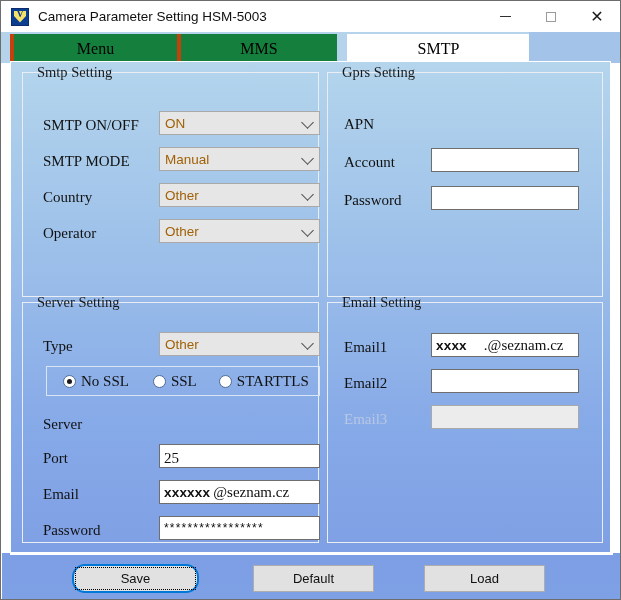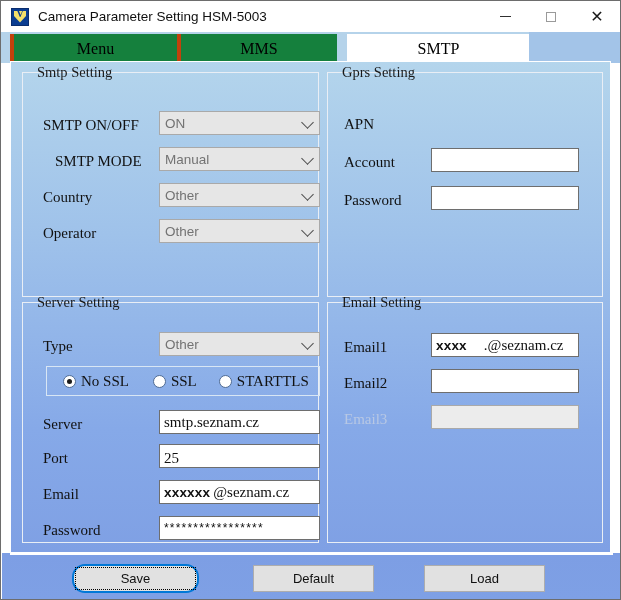--- a/index.html
+++ b/index.html
@@ -183,21 +183,21 @@
   .row-label.disabled { color: #b8c8e4; }
 
   .combo {
     position: absolute;
     box-sizing: border-box;
     height: 24px;
     background: #e6e6e6;
     border: 1px solid #a9a9a9;
     font-family: "Liberation Sans", sans-serif;
     font-size: 13.5px;
-    color: #737373;
+    color: #a16207;
     display: flex; align-items: center;
     padding-left: 5px;
   }
   .combo .chev {
     position: absolute;
     right: 7px; top: 50%;
     width: 8px; height: 8px;
     margin-top: -5px;
     border-left: 1.6px solid #4a4a4a;
     border-bottom: 1.6px solid #4a4a4a;
@@ -334,21 +334,21 @@
 
     <div class="group g1">
       <div class="glabel">Smtp Setting</div>
 
       <div class="row-label" style="left:20px; top:43px;">SMTP ON/OFF</div>
       <div class="combo" style="left:136px; top:38px; width:161px;">
         <span>ON</span>
         <span class="chev"></span>
       </div>
 
-      <div class="row-label" style="left:32px; top:79px;text-align:right;">SMTP MODE</div>
+      <div class="row-label" style="left:20px; top:79px;text-align:right;">SMTP MODE</div>
       <div class="combo" style="left:136px; top:74px; width:161px;">
         <span>Manual</span>
         <span class="chev"></span>
       </div>
 
       <div class="row-label" style="left:20px; top:115px;">Country</div>
       <div class="combo" style="left:136px; top:110px; width:161px;">
         <span>Other</span>
         <span class="chev"></span>
       </div>
@@ -394,23 +394,20 @@
           <span class="dot"></span>
           <span class="rlabel">SSL</span>
         </div>
         <div class="radio" style="margin-left:22px;">
           <span class="dot"></span>
           <span class="rlabel">STARTTLS</span>
         </div>
       </div>
 
       <div class="row-label" style="left:20px; top:112px;">Server</div>
-      <div class="textbox" style="left:136px; top:107px; width:161px;">
-        <span class="serif">smtp.seznam.cz</span>
-      </div>
 
       <div class="row-label" style="left:20px; top:146px;">Port</div>
       <div class="textbox" style="left:136px; top:141px; width:161px;align-items:flex-end;">
         <span class="serif">25</span>
       </div>
 
       <div class="row-label" style="left:20px; top:182px;">Email</div>
       <div class="textbox" style="left:136px; top:177px; width:161px;">
         <span class="bold-x">xxxxxx</span>
           <span class="serif" style="margin-left:3px;">@seznam.cz</span>

